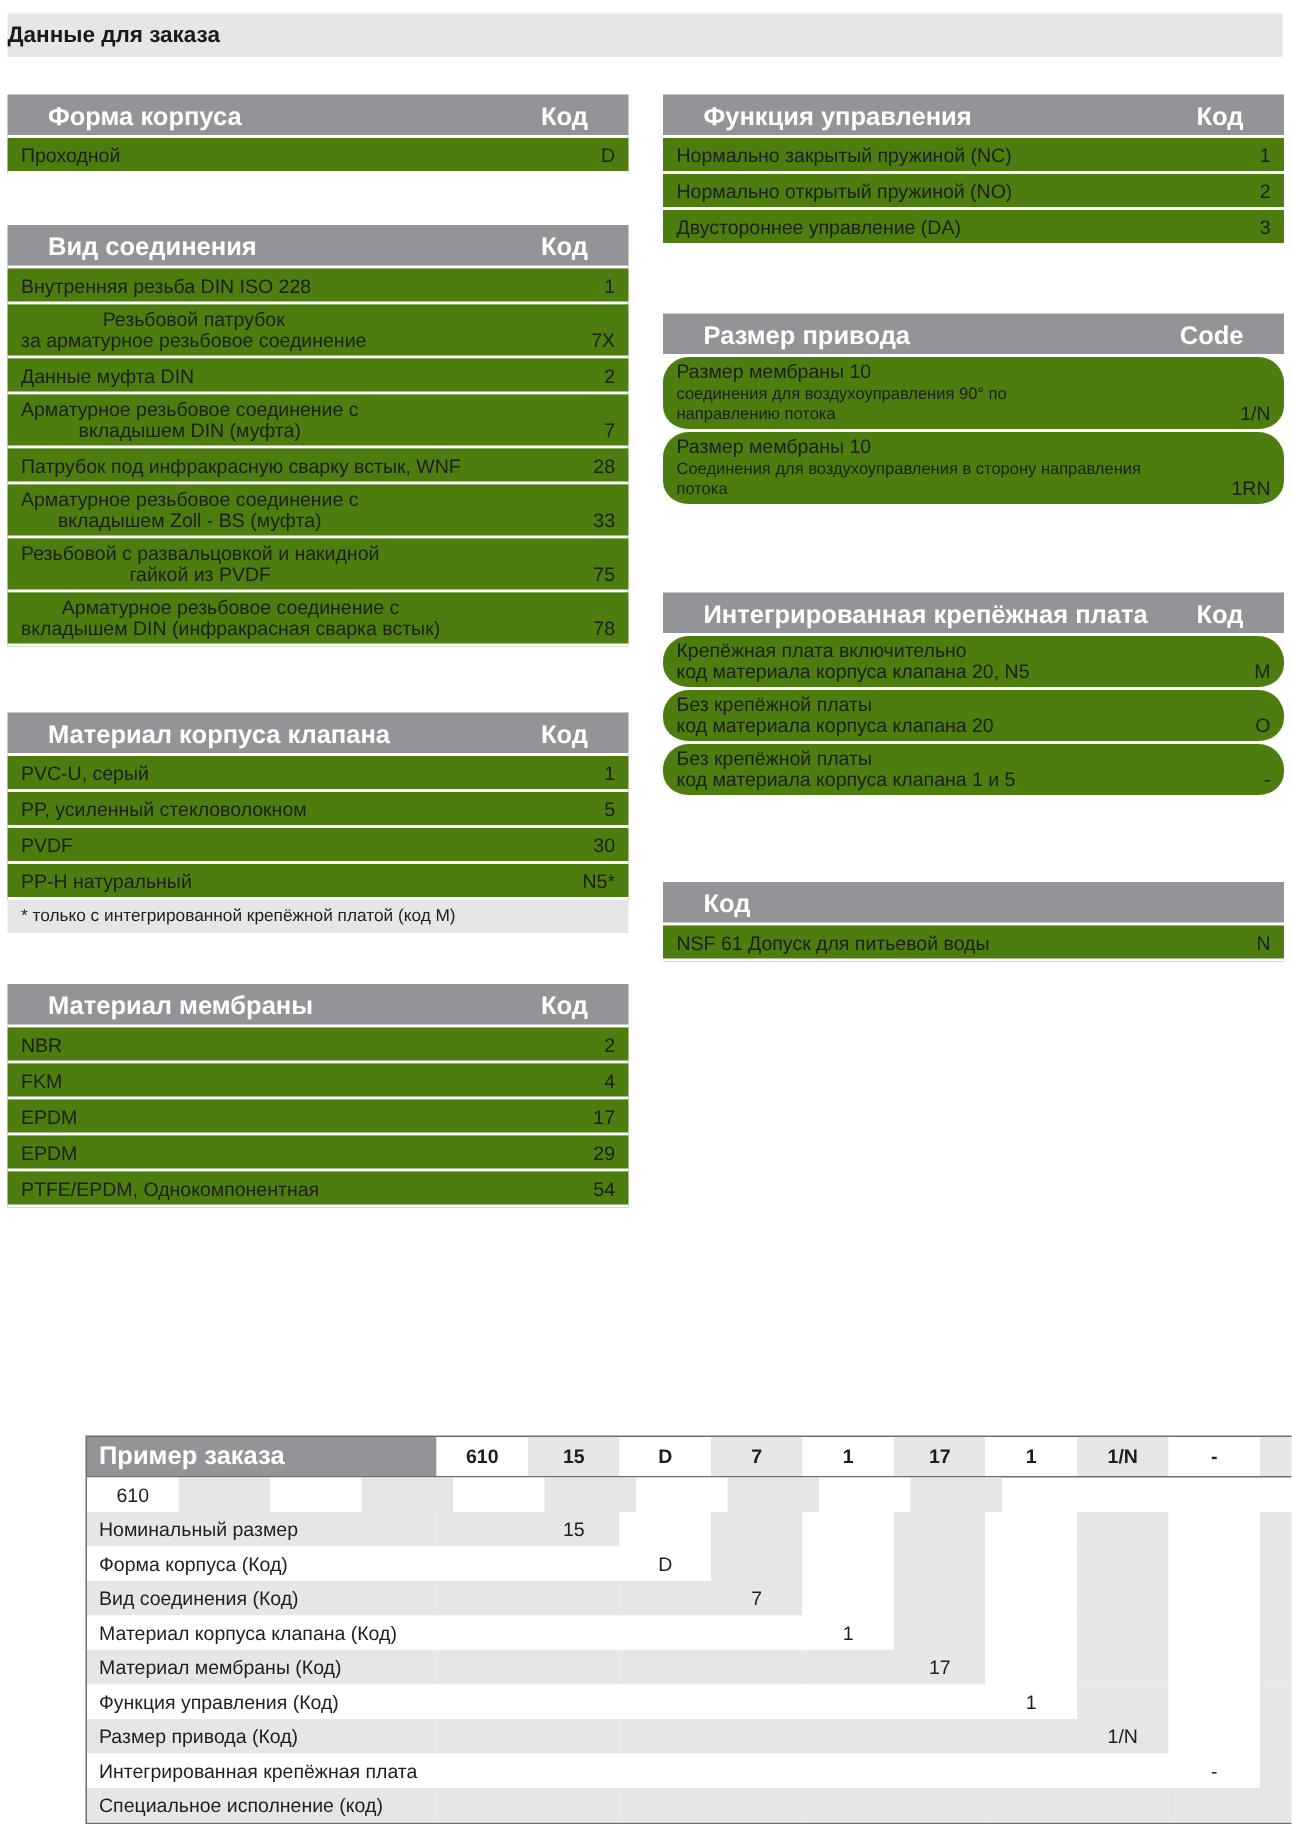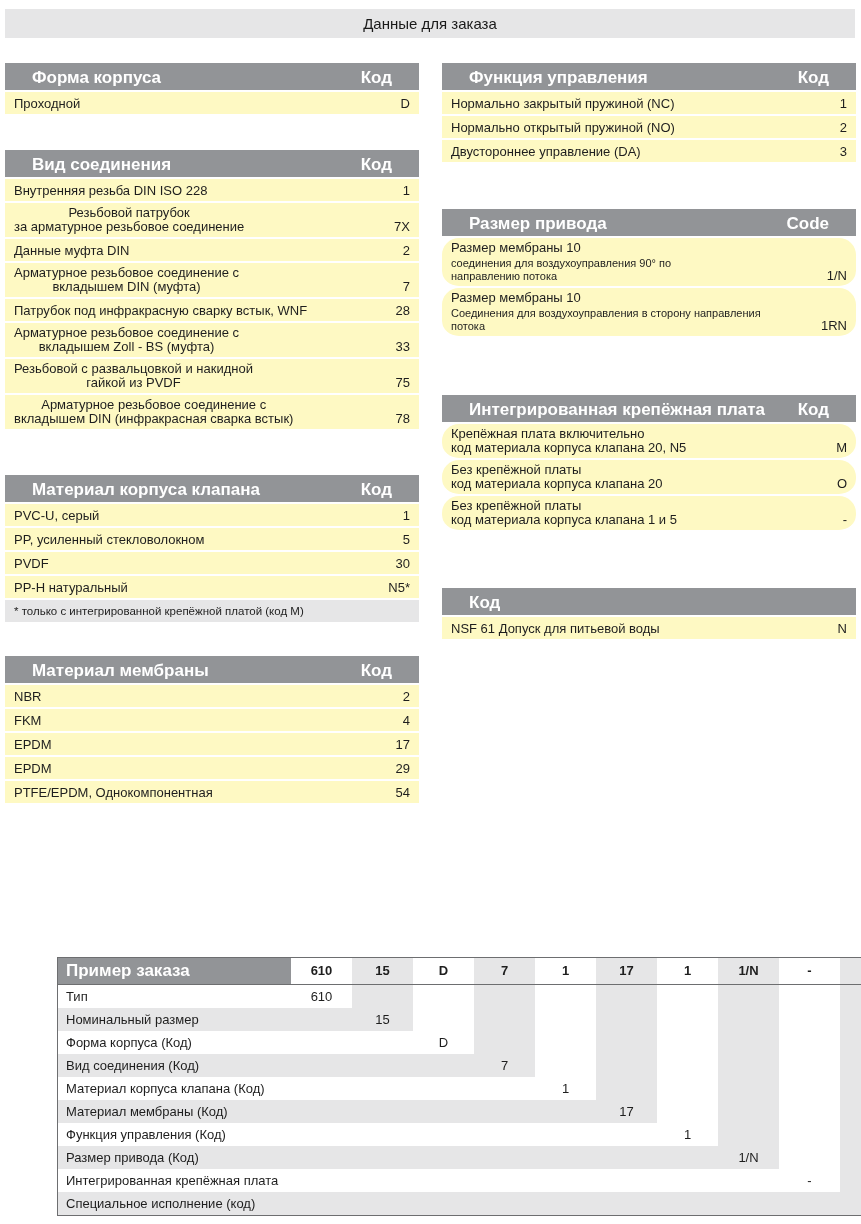--- a/index.html
+++ b/index.html
@@ -1,20 +1,20 @@
 <!DOCTYPE html>
 <html><head>
 <meta charset="utf-8">
 <style>
   html, body { margin: 0; padding: 0; background: #ffffff; }
   body { width: 861px; height: 1224px; position: relative; font-family: "Liberation Sans", sans-serif; color: #1e1e1e; }
-  .banner { position: absolute; left: 5px; top: 9px; width: 850px; height: 29px; background: #e6e6e7; text-align: center; font-weight: normal; font-size: 15px; line-height: 29px; color: #1a1a1a; }
+  .banner { position: absolute; left: 5px; top: 9px; width: 850px; height: 29px; background: #e6e6e7; font-weight: bold; font-size: 15px; line-height: 29px; color: #1a1a1a; }
   .tbl { position: absolute; width: 414px; }
   .tbl .hdr { background: #929497; color: #ffffff; font-weight: bold; font-size: 17px; height: 27px; line-height: 29px; padding: 0 27px; display: flex; justify-content: space-between; border-bottom: 2px solid #ffffff; }
-  .tbl .row { background: #fef9c3; font-size: 13px; line-height: 14px; padding: 3px 9px 3px 9px; display: flex; justify-content: space-between; align-items: flex-end; border-bottom: 2px solid #ffffff; min-height: 16px; box-sizing: content-box; }
+  .tbl .row { background: #4d7c0f; font-size: 13px; line-height: 14px; padding: 3px 9px 3px 9px; display: flex; justify-content: space-between; align-items: flex-end; border-bottom: 2px solid #ffffff; min-height: 16px; box-sizing: content-box; }
   .tbl .row .lbl { white-space: pre-line; }
   .tbl .row .code { flex: 0 0 auto; padding-left: 10px; }
   .tbl .row.top { align-items: flex-end; border-radius: 17px; }
   .tbl .row .sub { font-size: 11px; line-height: 13px; display: block; margin-top: 2px; }
   .tbl .note { background: #e6e6e7; font-size: 11.5px; padding: 4px 9px; line-height: 14px; }
 
   
   .order { position: absolute; left: 9px; top: 957px; width: 845px; border: 1px solid #6d6e70; margin-left: 48px; }
   .orow { display: flex; height: 23px; }
   .orow.head { height: 26px; border-bottom: 1px solid #6d6e70; }
@@ -207,21 +207,20 @@
       <div class="oc v w">D</div>
       <div class="oc v g">7</div>
       <div class="oc v w">1</div>
       <div class="oc v g">17</div>
       <div class="oc v w">1</div>
       <div class="oc v g">1/N</div>
       <div class="oc v w">-</div>
       <div class="oc v g">N</div>
     </div>
 <div class="orow">
-      <div class="oc lbl w">Тип</div>
       <div class="oc v w">610</div>
       <div class="oc v g"></div>
       <div class="oc v w"></div>
       <div class="oc v g"></div>
       <div class="oc v w"></div>
       <div class="oc v g"></div>
       <div class="oc v w"></div>
       <div class="oc v g"></div>
       <div class="oc v w"></div>
       <div class="oc v g"></div>

